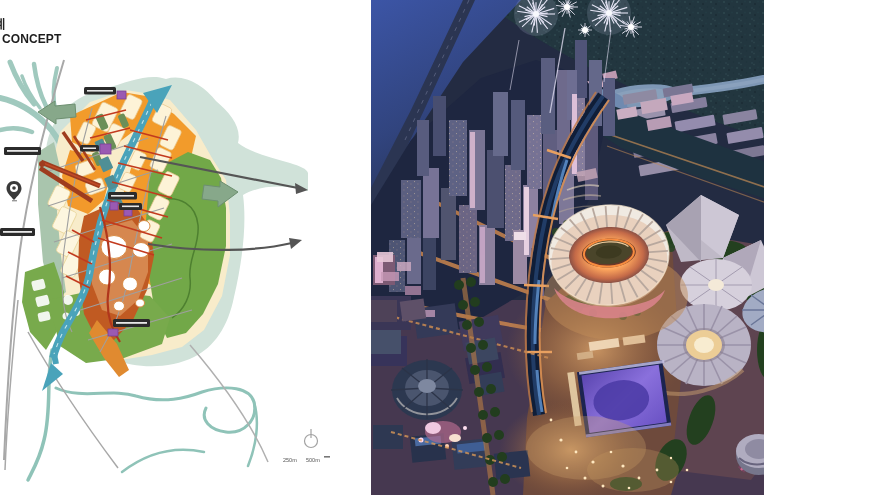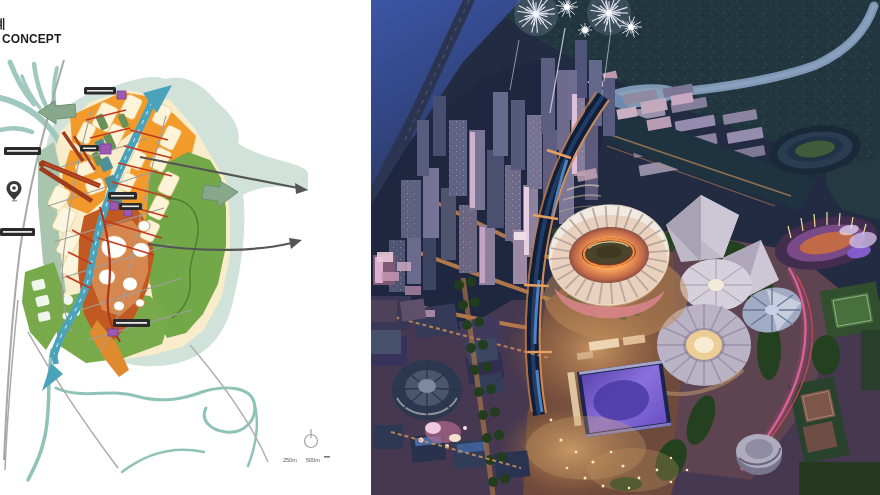--- a/index.html
+++ b/index.html
@@ -1,16 +1,16 @@
 <!DOCTYPE html>
 <html><head>
 <meta charset="utf-8">
 <style>
 html,body{margin:0;padding:0;background:#fff;}
-#stage{position:relative;width:880px;height:495px;overflow:hidden;background:#fff;
+#stage{position:relative;width:764px;height:495px;overflow:hidden;background:#fff;
   font-family:"Liberation Sans",sans-serif;}
 #map,#photo{position:absolute;top:0;}
 #map{left:0;}
 #photo{left:371px;}
 </style>
 </head>
 <body>
 <div id="stage">
 
 <svg id="map" width="371" height="495" viewBox="0 0 371 495">

